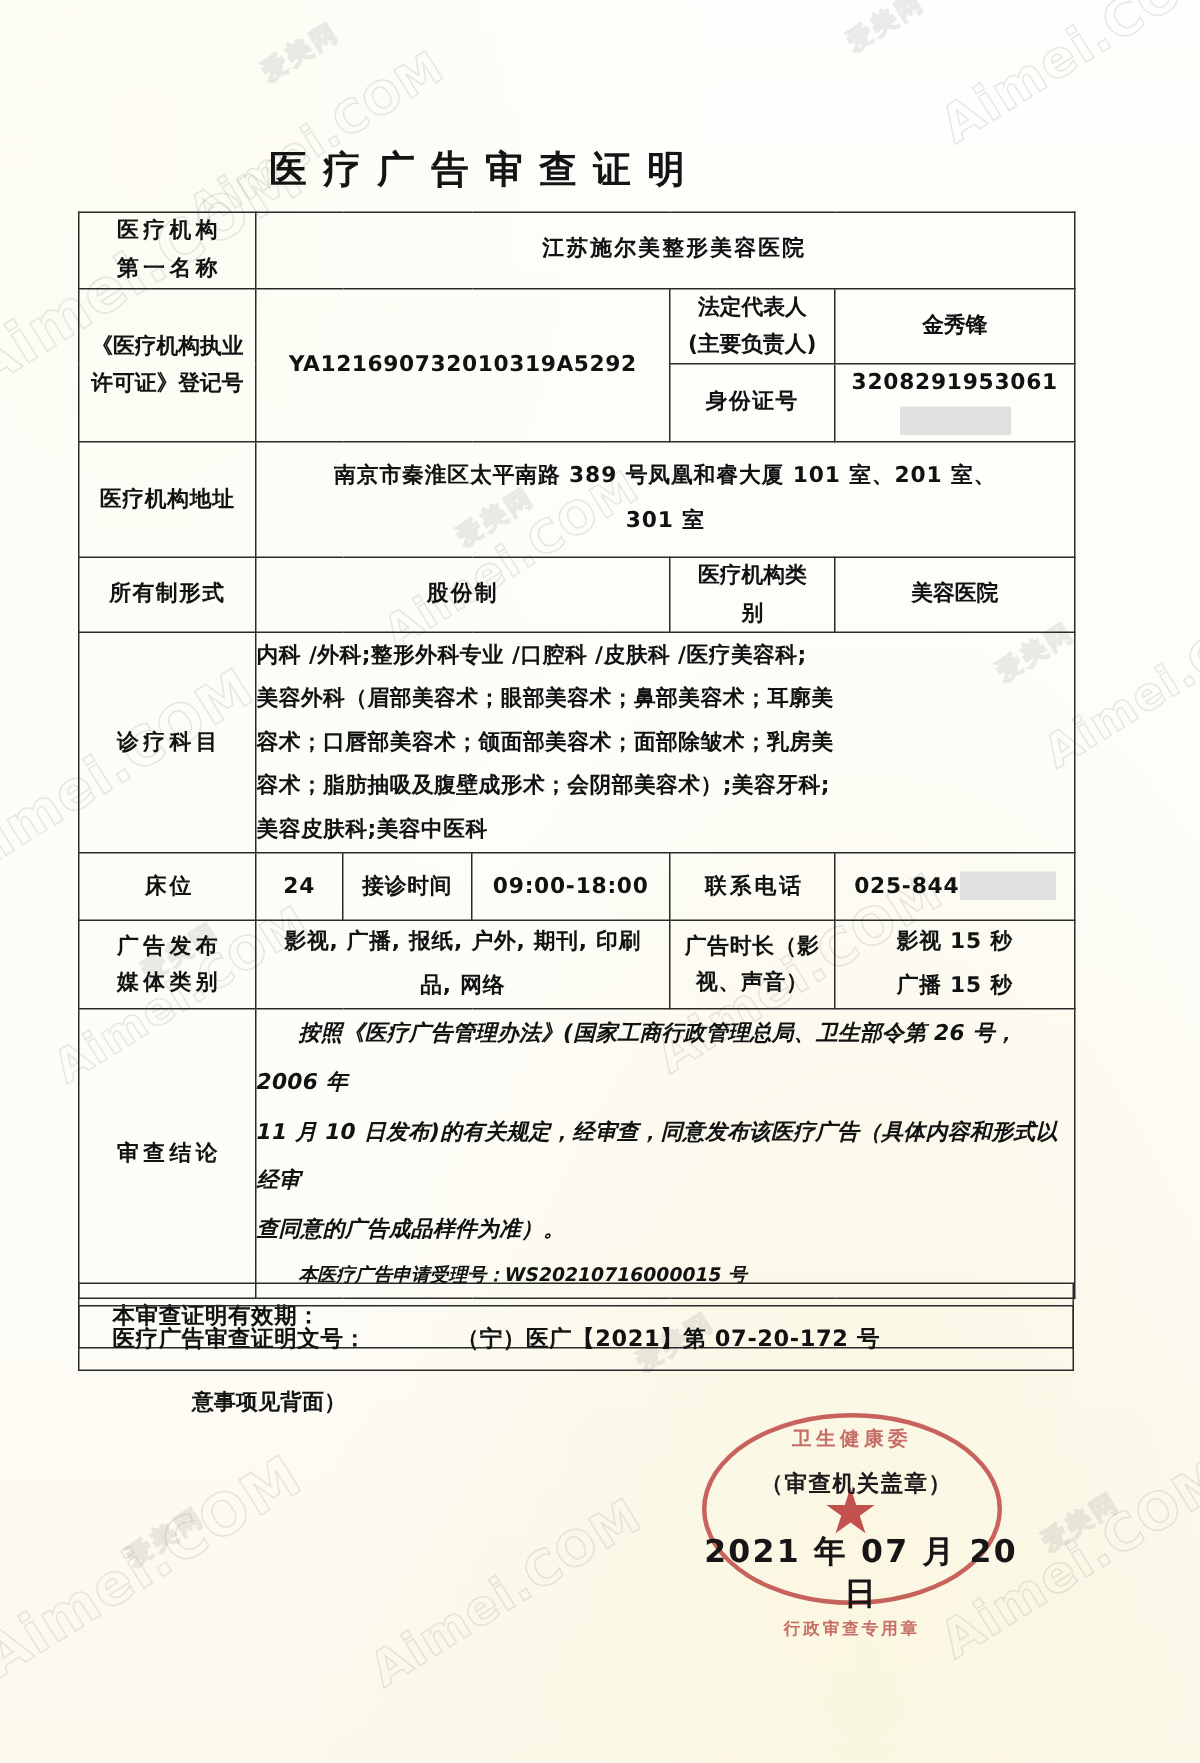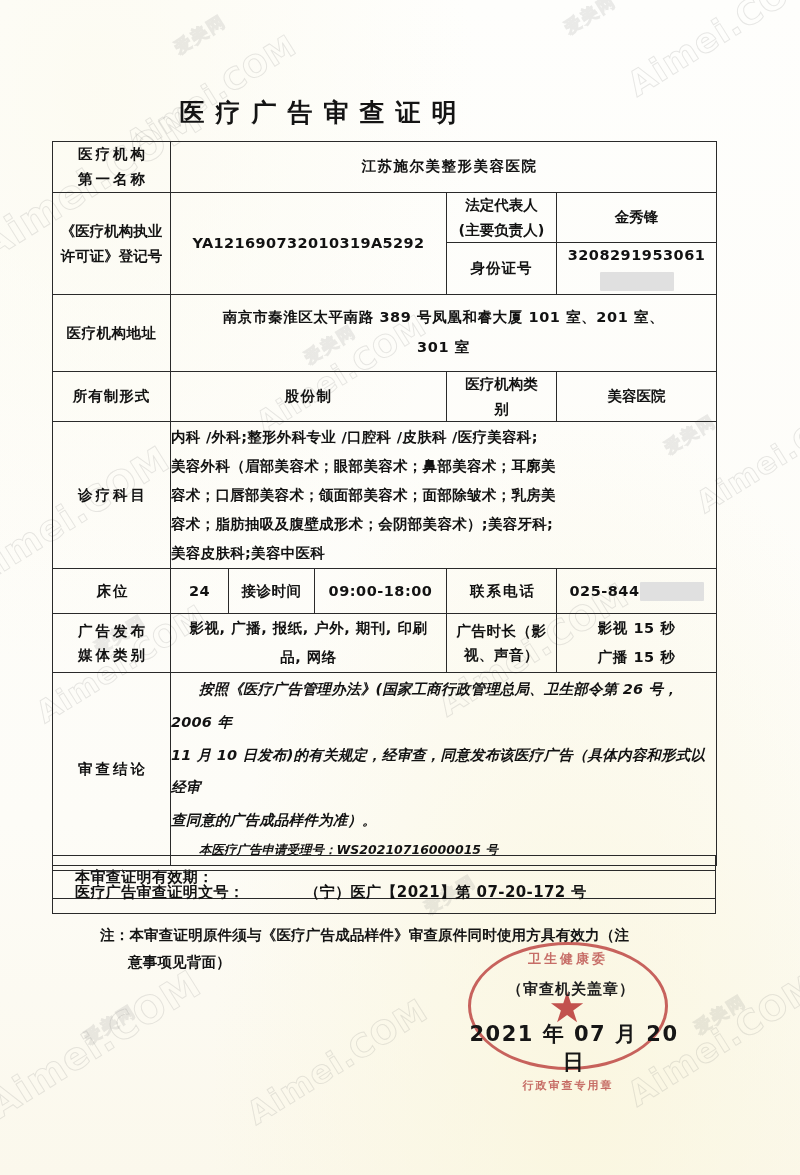--- a/index.html
+++ b/index.html
@@ -426,21 +426,20 @@
 <div class="fullbox" id="validity-box">
   <span>本审查证明有效期：</span>
 </div>
 
 <div class="fullbox" id="docno-box">
   <span>医疗广告审查证明文号：</span>
   <span class="docno-val">（宁）医广【2021】第 07-20-172 号</span>
 </div>
 
 <div id="footnote">
-  <span>注：本审查证明原件须与《医疗广告成品样件》审查原件同时使用方具有效力（注</span>
   <span class="l2">意事项见背面）</span>
 </div>
 
 <div id="seal-area">
   <div id="seal-circle"></div>
   <div class="seal-arc-text" id="seal-arc-top">卫生健康委</div>
   <div id="seal-star">★</div>
   <div class="seal-arc-text" id="seal-arc-bottom">行政审查专用章</div>
   <div id="seal-label">（审查机关盖章）</div>
   <div id="seal-date">2021 年 07 月 20 日</div>

